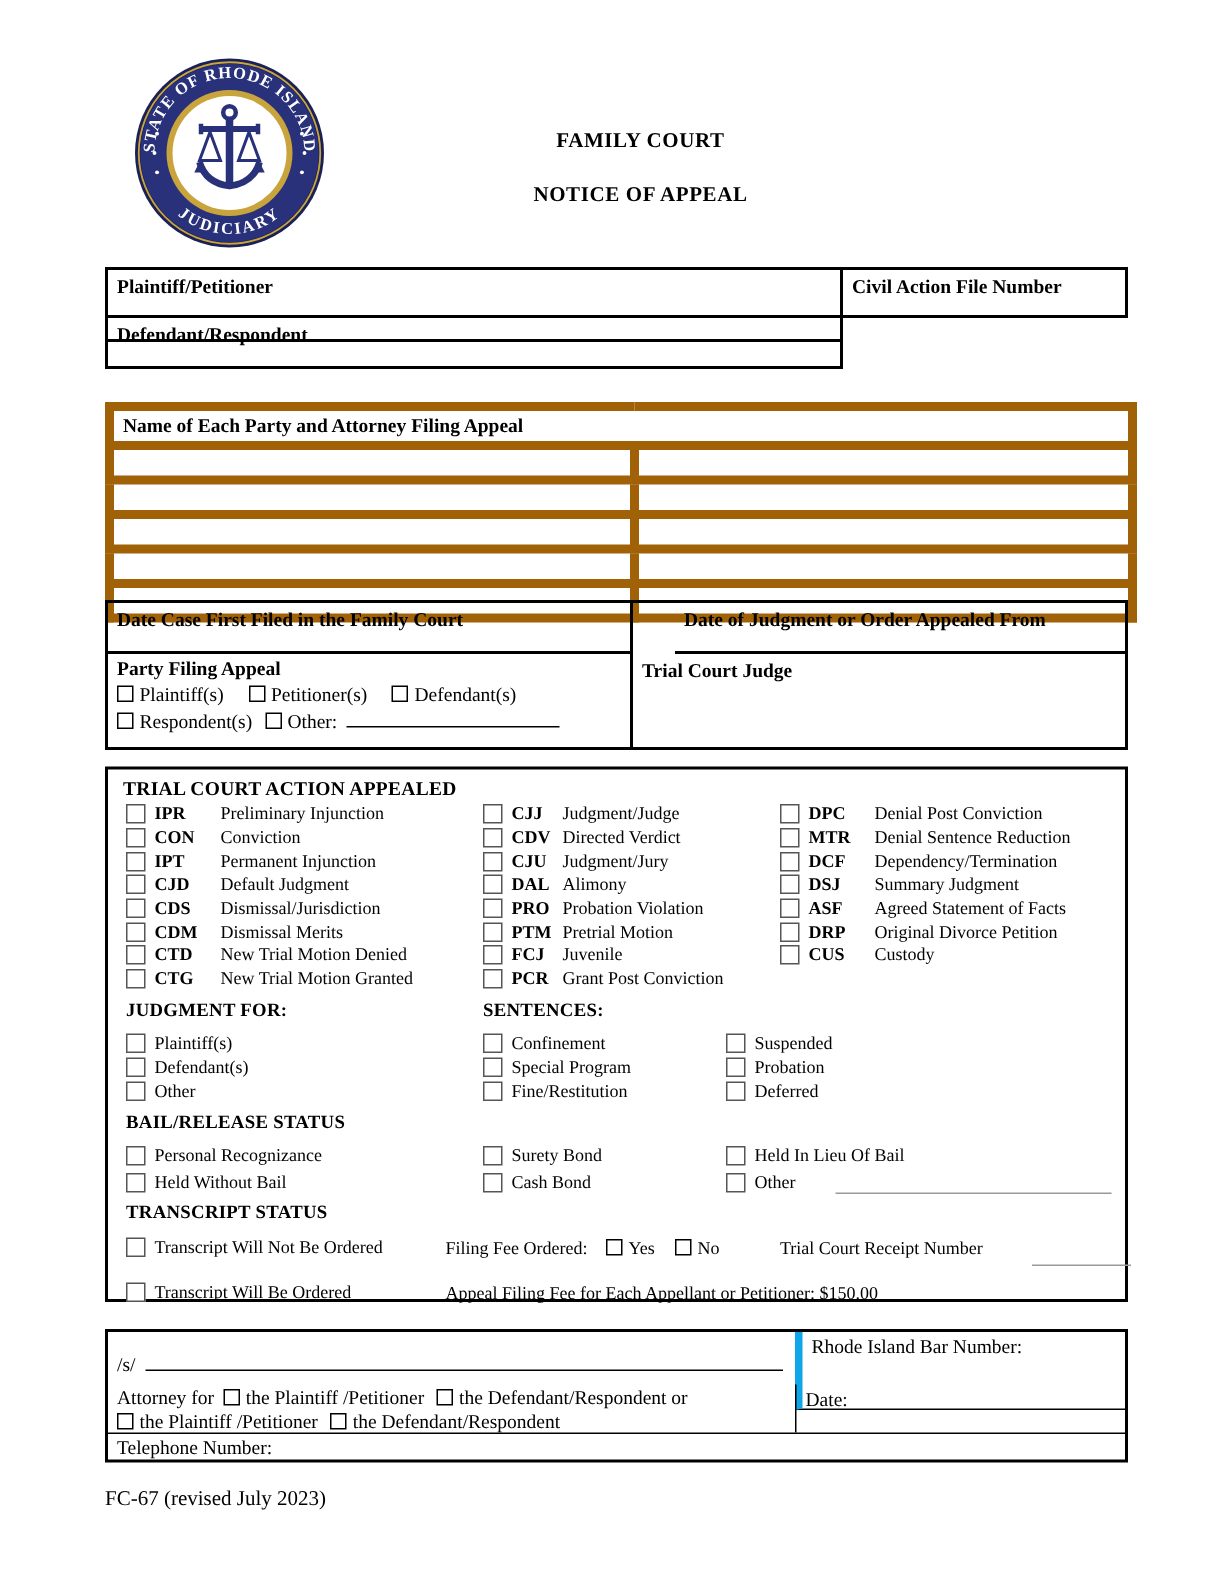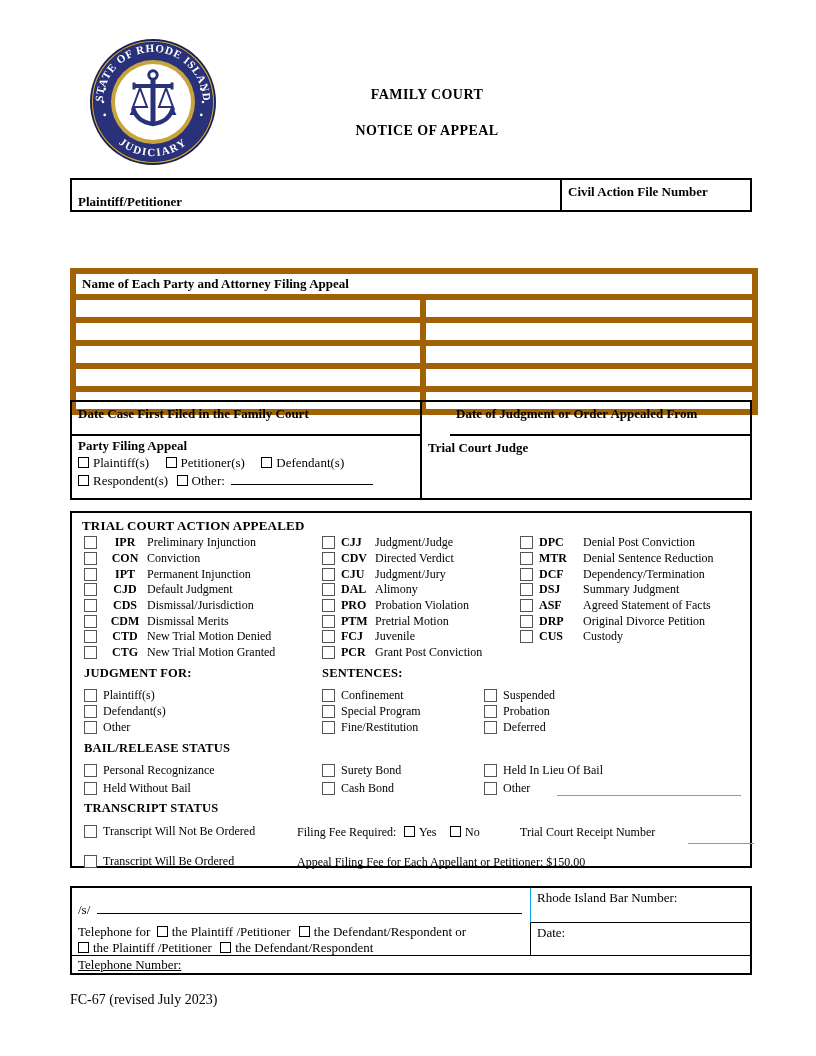--- a/index.html
+++ b/index.html
@@ -8,21 +8,21 @@
   .abs{position:absolute;box-sizing:border-box;}
   .box{border:2px solid #000;}
   .lbl{font-weight:bold;font-size:13px;}
   .hdr-title{font-weight:bold;text-align:center;letter-spacing:.4px;}
   
   .cb{display:inline-block;width:11px;height:11px;border:1px solid #555;background:#fff;flex:none;margin-right:6px;}
   
   .cbk{display:inline-block;width:9px;height:9px;border:1px solid #000;background:#fff;margin-right:4px;vertical-align:-1px;}
   .irow{display:flex;align-items:center;height:15.7px;font-size:12px;white-space:nowrap;}
   .irow .code{font-weight:bold;}
-  .code-w1{width:44px;text-align:center;}
+  .code-w1{width:44px;}
   .code-w2{width:34px;}
   .code-w3{width:44px;}
   .opt-row{display:flex;align-items:center;height:16px;font-size:12px;white-space:nowrap;}
   .bail-row{display:flex;align-items:center;height:18px;font-size:12px;white-space:nowrap;}
   .sec-h{font-weight:bold;font-size:12.5px;letter-spacing:.2px;}
   .uline{display:inline-block;border-bottom:1px solid #000;height:11px;}
   .uline-grey{display:inline-block;border-bottom:1px solid #999;height:11px;}
   table.names{position:absolute;left:70px;top:268px;width:682px;border-collapse:collapse;table-layout:fixed;border:2px solid #000;}
   table.names th, table.names td{border:6px solid #a16207;padding:0 6px;font-size:13px;}
   table.names th{text-align:left;height:20px;}
@@ -76,22 +76,25 @@
 
         <path d="M 52,51 L 45,70 L 59,70 Z" stroke-width="2"></path>
         <path d="M 78,51 L 71,70 L 85,70 Z" stroke-width="2"></path>
       </g>
     </svg>
   </div>
 
   <div class="abs hdr-title" style="left:227px;top:87px;width:400px;font-size:14px;">FAMILY COURT</div>
   <div class="abs hdr-title" style="left:227px;top:123px;width:400px;font-size:14px;">NOTICE OF APPEAL</div>
 
-  <div class="abs box" style="left:70px;top:178px;width:492px;height:34px;padding:12px 6px;">
+  <div class="abs box" style="left:70px;top:178px;width:492px;height:50px;padding:2px 6px;">
     <span class="lbl">Plaintiff/Petitioner</span>
+  </div>
+  <div class="abs box" style="left:70px;top:210px;width:492px;height:36px;padding:2px 6px;">
+    <span class="lbl">Defendant/Respondent</span>
   </div>
   <div class="abs box" style="left:560px;top:178px;width:192px;height:34px;padding:2px 6px;">
     <span class="lbl">Civil Action File Number</span>
   </div>
 
   <table class="names">
     <colgroup>
         <col style="width:350px;">
         <col style="width:332px;">
       </colgroup>
@@ -356,50 +359,50 @@
     </div>
     <span class="abs uline-grey" style="left:485px;top:272px;width:184px;"></span>
 
     <div class="abs sec-h" style="left:12px;top:288px;">TRANSCRIPT STATUS</div>
     <div class="abs" style="left:12px;top:310px;">
       <div class="opt-row">
           <span class="cb"></span>
           <span>Transcript Will Not Be Ordered</span>
         </div>
     </div>
-    <div class="abs small-txt" style="left:225px;top:312px;">Filing Fee Required:</div>
+    <div class="abs small-txt" style="left:225px;top:312px;">Filing Fee Ordered:</div>
     <div class="abs small-txt" style="left:332px;top:312px;"><span class="cbk"></span><span>Yes</span></div>
     <div class="abs small-txt" style="left:378px;top:312px;"><span class="cbk"></span><span>No</span></div>
     <div class="abs small-txt" style="left:448px;top:312px;">Trial Court Receipt Number</div>
     <span class="abs uline-grey" style="left:616px;top:320px;width:66px;"></span>
     <div class="abs" style="left:12px;top:340px;">
       <div class="opt-row">
           <span class="cb"></span>
           <span>Transcript Will Be Ordered</span>
         </div>
     </div>
     <div class="abs small-txt" style="left:225px;top:342px;">Appeal Filing Fee for Each Appellant or Petitioner: $150.00</div>
   </div>
 
   <div class="abs box" style="left:70px;top:886px;width:682px;height:89px;">
-    <div class="abs" style="left:458px;top:0;right:0;height:35px;border-left:1px solid #0ea5e9;border-bottom:1px solid #000;padding:2px 6px;font-size:13px;">
+    <div class="abs" style="left:458px;top:0;right:0;height:52px;border-left:5px solid #0ea5e9;border-bottom:1px solid #000;padding:2px 6px;font-size:13px;">
       <span>Rhode Island Bar Number:</span>
     </div>
     <div class="abs" style="left:458px;top:35px;right:0;height:32px;border-left:1px solid #000;padding:2px 6px;font-size:13px;">
       <span>Date:</span>
     </div>
-    <div class="abs" style="left:0;top:67px;right:0;bottom:0;border-top:1px solid #000;padding:1px 6px;font-size:13px;text-decoration:underline;">
+    <div class="abs" style="left:0;top:67px;right:0;bottom:0;border-top:1px solid #000;padding:1px 6px;font-size:13px;">
       <span>Telephone Number:</span>
     </div>
     <div class="abs" style="left:6px;top:14px;font-size:13px;white-space:nowrap;">
       <span>/s/</span>
       <span class="uline" style="width:425px;margin-left:3px;"></span>
     </div>
     <div class="abs" style="left:6px;top:36px;font-size:13px;white-space:nowrap;">
-      <span>Telephone for</span>
+      <span>Attorney for</span>
       <span class="cbk" style="margin-left:3px;"></span><span>the Plaintiff /Petitioner</span>
       <span class="cbk" style="margin-left:5px;"></span><span>the Defendant/Respondent or</span>
     </div>
     <div class="abs" style="left:6px;top:52px;font-size:13px;white-space:nowrap;">
       <span class="cbk"></span><span>the Plaintiff /Petitioner</span>
       <span class="cbk" style="margin-left:5px;"></span><span>the Defendant/Respondent</span>
     </div>
   </div>
 
   <div class="abs ft" style="left:70px;top:992px;">FC-67 (revised July 2023)</div>

